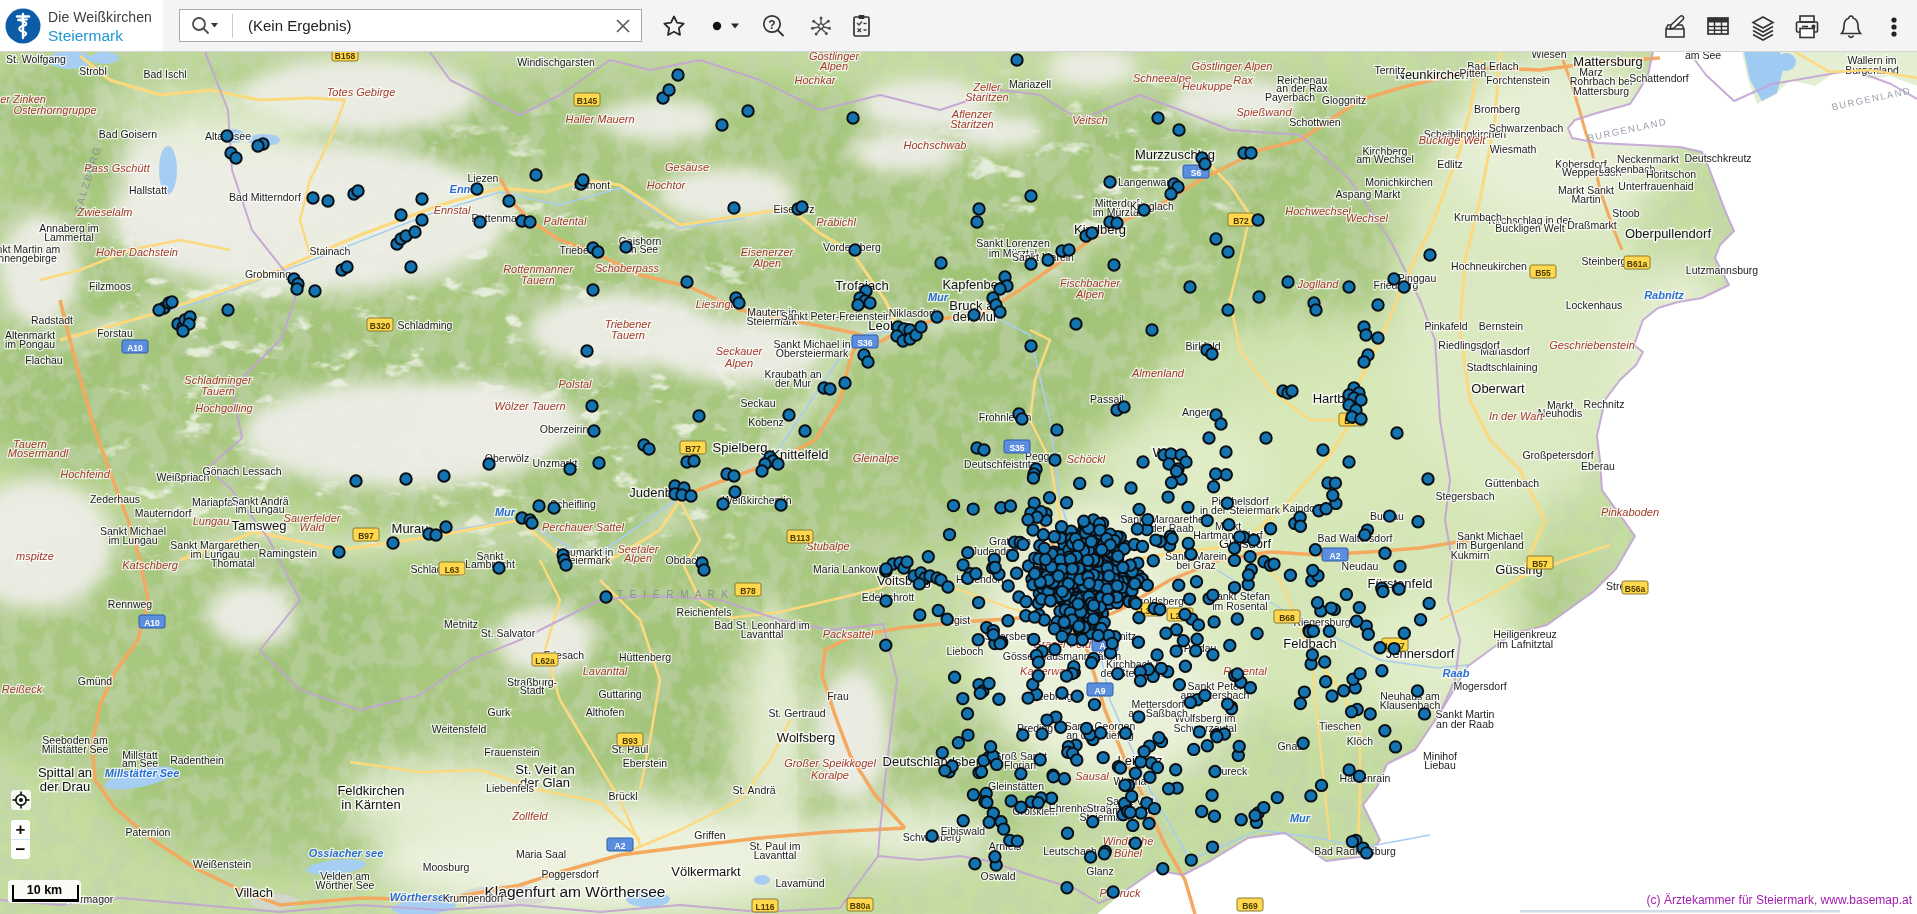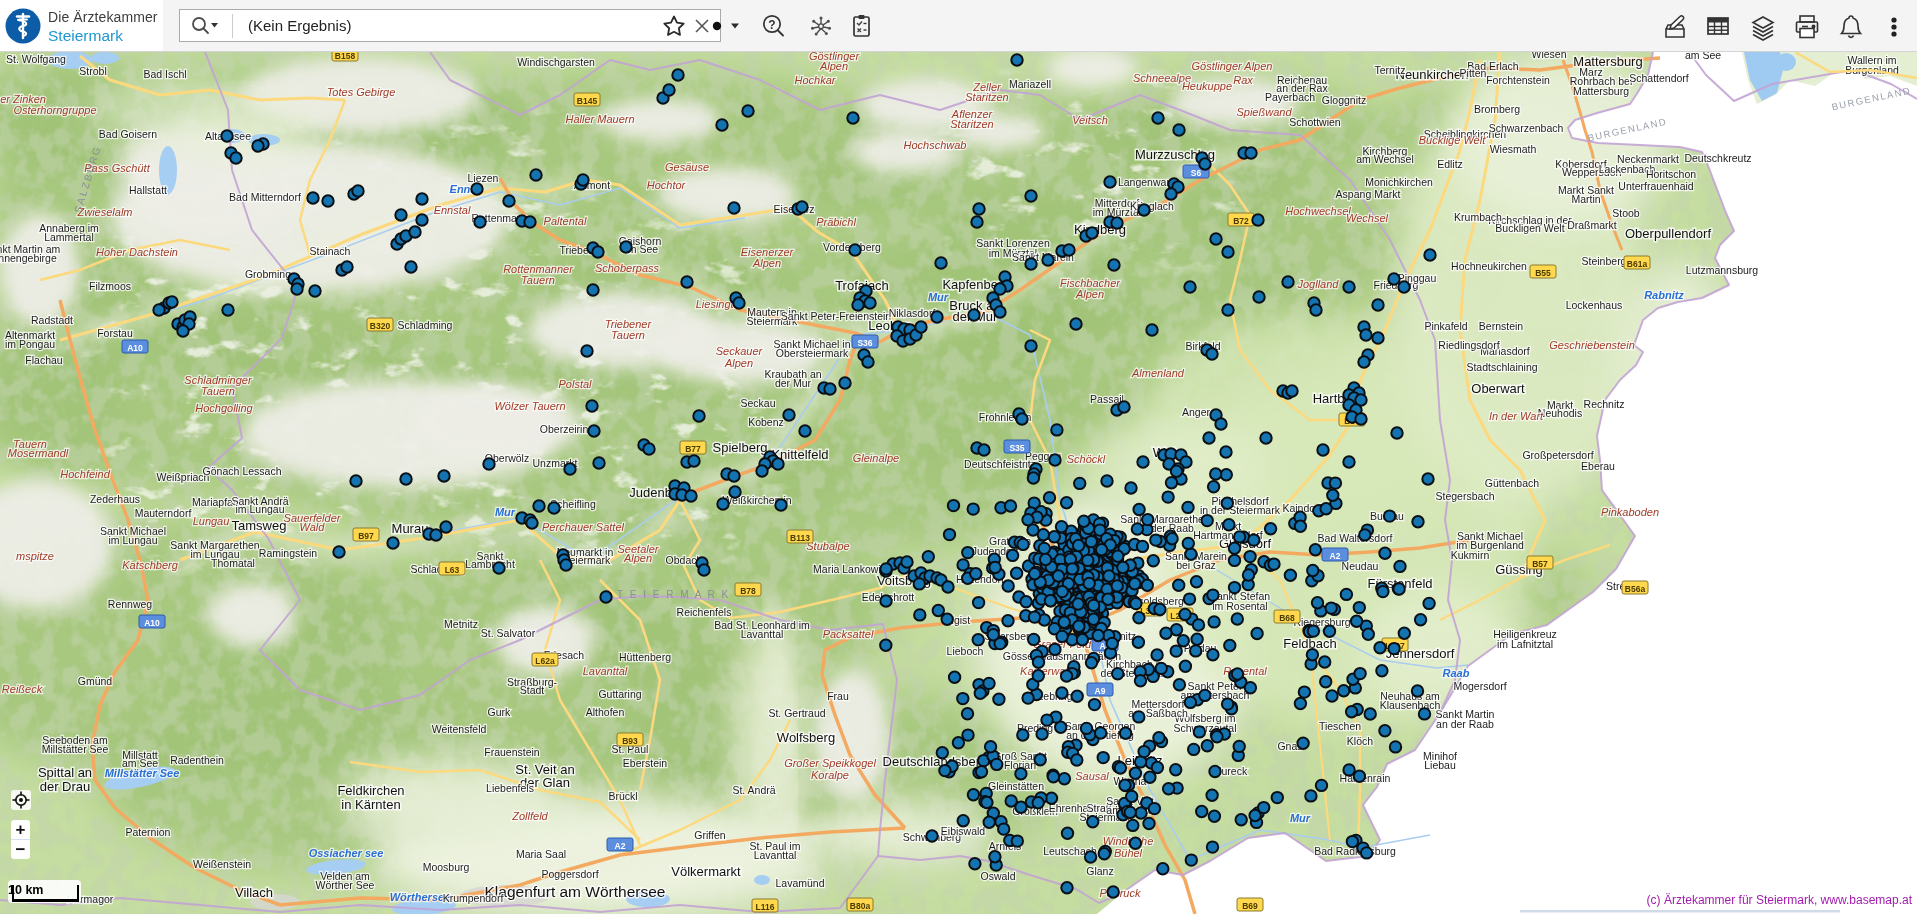--- a/index.html
+++ b/index.html
@@ -1,46 +1,46 @@
 <!DOCTYPE html>
 <html><head><meta charset="utf-8"><title>map</title>
 <style>
 html,body{margin:0;padding:0;width:1917px;height:914px;overflow:hidden;font-family:"Liberation Sans",sans-serif;background:#fff}
 #topbar{position:absolute;left:0;top:0;width:1917px;height:51px;background:#f4f4f4;border-bottom:1px solid #d4d4d4;z-index:5}
 #logo{position:absolute;left:0;top:0;width:163px;height:51px;background:#fff}
 #logot1{position:absolute;left:48px;top:9px;font-size:14px;color:#3c3c3c;letter-spacing:0.1px}
 #logot2{position:absolute;left:48px;top:26.5px;font-size:15.5px;color:#1f97d4}
-#searchbox{position:absolute;left:179px;top:9px;width:542px;height:33px;background:#fff;border:1px solid #aaa;box-sizing:border-box}
+#searchbox{position:absolute;left:179px;top:9px;width:463px;height:33px;background:#fff;border:1px solid #aaa;box-sizing:border-box}
 #sdiv{position:absolute;left:52px;top:4px;width:1px;height:24px;background:#ccc}
 #stext{position:absolute;left:68px;top:7px;font-size:15px;color:#222}
 .tbi{position:absolute;top:11px}
 #map{position:absolute;left:0;top:52px;width:1917px;height:770px}
 #locbtn{position:absolute;left:11px;top:790px;width:20px;height:20px;background:rgba(255,255,255,.85);border-radius:3px;padding:0;z-index:4}
 #zoomin,#zoomout{position:absolute;left:11px;width:19px;height:19px;background:#fff;color:#111;font-size:17px;font-weight:bold;text-align:center;line-height:19px;z-index:4}
 #zoomin{top:820px;border-radius:3px 3px 0 0;border-bottom:1px solid #cfe3f5}
 #zoomout{top:840px;border-radius:0 0 3px 3px}
 #scalebox{position:absolute;left:8px;top:880px;width:73px;height:23px;background:rgba(255,255,255,.9);border-radius:4px;z-index:4}
-#scaletext{position:absolute;left:0;top:3px;width:73px;font-size:12.5px;font-weight:bold;color:#000}
+#scaletext{position:absolute;left:0;top:3px;width:73px;text-align:center;font-size:12.5px;font-weight:bold;color:#000}
 #scalebar{position:absolute;left:4px;top:5px;width:63px;height:14px;border-left:2.5px solid #000;border-right:2.5px solid #000;border-bottom:3px solid #000}
 #attrib{position:absolute;right:5px;bottom:7px;font-size:12px;color:#a21caf;z-index:4}
 </style></head>
 <body>
 
 <div id="topbar">
  <div id="logo">
   <svg width="38" height="38" viewBox="0 0 38 38" style="position:absolute;left:4px;top:7px">
    <circle cx="19" cy="19" r="17.5" fill="#0d5ca8"></circle>
    <g stroke="#ffffff" stroke-width="2.4" fill="none" stroke-linecap="round">
     <line x1="19" y1="7" x2="19" y2="31"></line>
     <line x1="13" y1="9.5" x2="25" y2="9.5"></line>
     <line x1="15" y1="12.5" x2="23" y2="12.5" stroke-width="1.8"></line>
     <path d="M14 13 C24 14.5,24 18,19 19 C14 20,14 23.5,19 24.5 C23 25.3,23 28,19.5 28.6" stroke-width="2.1"></path>
    </g>
   </svg>
-  <div id="logot1">Die Ärztekammer</div>
+  <div id="logot1">Die Weißkirchen</div>
   <div id="logot2">Steiermark</div>
  </div>
  <div id="searchbox">
   <svg width="30" height="22" viewBox="0 0 30 22" style="margin:5px 0 0 9px">
    <circle cx="10" cy="9" r="6" fill="none" stroke="#4d4d4d" stroke-width="1.8"></circle>
    <line x1="14.5" y1="13.5" x2="19" y2="18" stroke="#4d4d4d" stroke-width="1.8" stroke-linecap="round"></line>
    <path d="M22 8 l7 0 -3.5 4.5 z" fill="#333"></path>
   </svg>
   <div id="sdiv"></div>
   <span id="stext">(Kein Ergebnis)</span>

